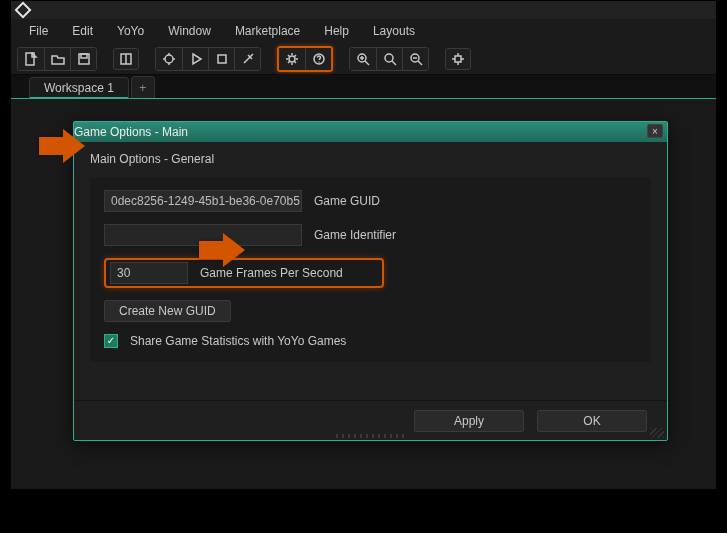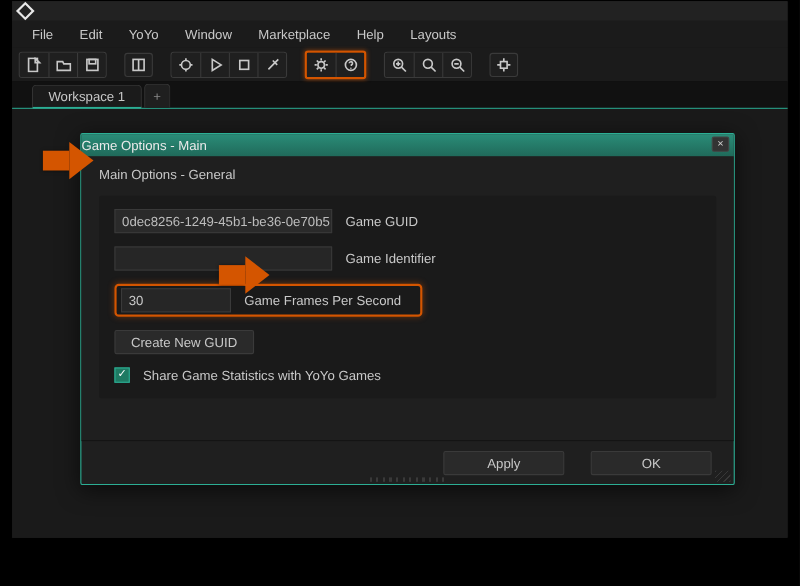--- a/index.html
+++ b/index.html
@@ -34,26 +34,26 @@
   .tree{width:128px;background:#2a2a2a;border-right:1px solid #111;padding-top:4px;}
   .tree-root{color:#ddd;padding:2px 6px;font-size:12px;}
   .tree-item{color:#ccc;padding:2px 6px 2px 18px;font-size:12px;}
   .tree-item.sel{background:#9a9a9a;color:#111;}
   .pane{flex:1;padding:10px 16px 10px 16px;color:#c8c8c8;position:relative;}
   .pane h3{font-weight:normal;font-size:12px;margin-bottom:12px;color:#c8c8c8;}
   .field-block{background:#1a1a1a;border-radius:2px;padding:12px 14px 14px 14px;display:flex;flex-direction:column;gap:12px;}
   .row{display:flex;align-items:center;gap:12px;}
   .input{height:22px;width:198px;background:#2a2a2a;border:1px solid #393939;color:#bdbdbd;padding:0 6px;display:flex;align-items:center;overflow:hidden;white-space:nowrap;text-overflow:ellipsis;font-size:12px;}
   .input.dk{background:#262626;}
-  .input.small{width:100px;}
+  .input.small{width:78px;}
   .fps-row{border:2px solid #d45500;border-radius:4px;padding:2px 4px;align-items:center;height:30px;width:280px;box-shadow:0 0 6px rgba(212,85,0,0.4);}
   .fps-row .input{border:1px solid #3a3a3a;background:#262626;color:#c8c8c8;}
   .btn{height:22px;padding:0 14px;background:#2a2a2a;border:1px solid #3a3a3a;color:#c8c8c8;display:inline-flex;align-items:center;border-radius:2px;}
   .chk{width:14px;height:14px;background:#1f7a63;border:1px solid #2cae94;display:flex;align-items:center;justify-content:center;color:#fff;font-size:10px;line-height:1;}
-  .dlg-footer{height:40px;display:flex;align-items:center;justify-content:flex-end;gap:24px;padding:0 20px;border-top:1px solid #141414;}
+  .dlg-footer{height:40px;display:flex;align-items:center;justify-content:flex-end;gap:13px;padding:0 20px;border-top:1px solid #141414;}
   .dlg-footer .btn{width:110px;justify-content:center;}
   .grip{position:absolute;right:3px;bottom:2px;width:14px;height:10px;opacity:0.35;background:repeating-linear-gradient(135deg,#666 0 1px,transparent 1px 4px);}
   .resizer{position:absolute;left:50%;transform:translateX(-50%);bottom:2px;width:70px;height:4px;opacity:0.3;background:repeating-linear-gradient(90deg,#777 0 2px,transparent 2px 6px);}
   
   .arrow{position:absolute;pointer-events:none;}
   .arrow-body{position:absolute;background:#d45500;box-shadow:0 0 3px rgba(0,0,0,0.5);}
   .arrow-head{position:absolute;width:0;height:0;}
   svg{display:block;}
   .ico{fill:none;stroke:#c8c8c8;stroke-width:1.5;}
 </style>

